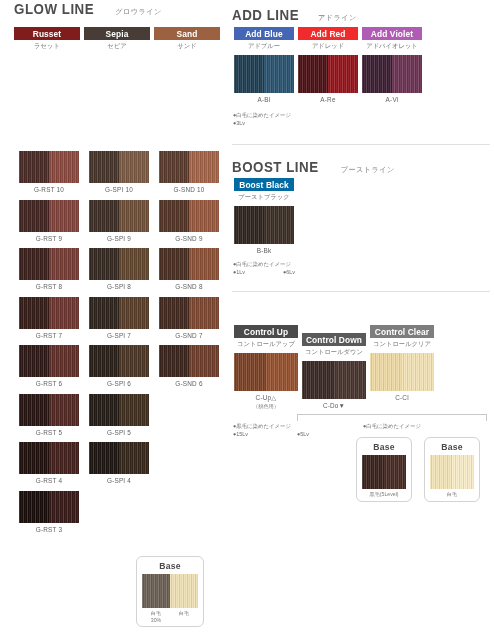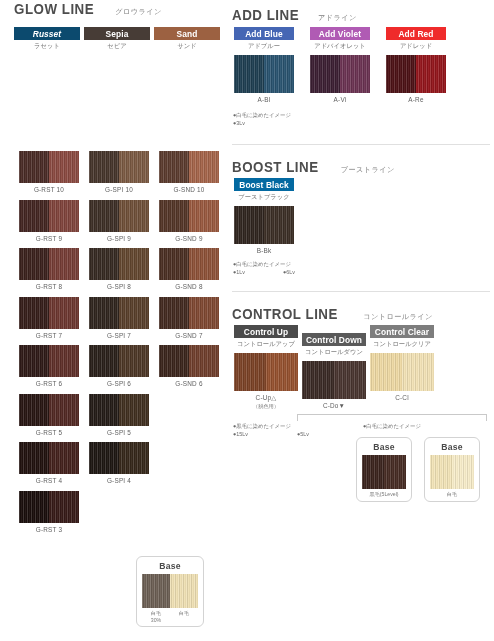--- a/index.html
+++ b/index.html
@@ -61,21 +61,21 @@
 
   
   #glow-grid { position: absolute; left: 19px; top: 151px; width: 200px; }
   .grid-row { display: flex; gap: 10px; margin-bottom: 6.5px; }
   .grid-cell { width: 60px; }
   .grid-cell .sw { width: 60px; height: 32px; }
 
   
   #add-head { position: absolute; left: 232px; top: 6px; }
   #add-row { position: absolute; left: 234px; top: 27px; width: 258px;
-             display: flex; gap: 16px; }
+             display: flex; gap: 4px; }
   #add-row > div { width: 60px; }
   #add-row .sw { width: 60px; height: 38px; margin-top: 4px; }
   #add-note { position: absolute; left: 233px; top: 112px; }
   #rule-1 { position: absolute; left: 232px; top: 144px; width: 258px; }
 
   
   #boost-head { position: absolute; left: 232px; top: 158px; }
   #boost-row { position: absolute; left: 234px; top: 178px; display: flex; gap: 6px; }
   #boost-row > div { width: 60px; }
   #boost-row .sw { width: 60px; height: 38px; margin-top: 4px; }
@@ -119,21 +119,21 @@
 
 <div class="page">
 
   <div id="glow-head" class="sec-head">
     <div class="sec-title">GLOW LINE</div>
     <div class="sec-sub">グロウライン</div>
   </div>
 
   <div id="glow-chips">
     <div>
-      <div class="chip" style="background: #0c4a6e; font-style: italic;">Russet</div>
+      <div class="chip" style="background: #7f1d1d;">Russet</div>
       <div class="chip-jp">ラセット</div>
     </div>
     <div>
       <div class="chip" style="background: rgb(71, 60, 54); text-align: right;">Sepia</div>
       <div class="chip-jp">セピア</div>
     </div>
     <div>
       <div class="chip" style="background: rgb(156, 97, 65);">Sand</div>
       <div class="chip-jp">サンド</div>
     </div>
@@ -306,37 +306,37 @@
       <div>
         <div class="chip" style="background: rgb(69, 102, 180);">Add Blue</div>
         <div class="chip-jp">アドブルー</div>
         <div class="sw" style="width: 60px; height: 38px;">
           <div class="half hl" style="background: rgb(31, 63, 82);"></div>
           <div class="half hr" style="background: rgb(42, 84, 112);"></div>
         </div>
         <div class="sw-cap">A-Bl</div>
       </div>
       <div>
+        <div class="chip" style="background: rgb(239, 43, 43);">Add Red</div>
+        <div class="chip-jp">アドレッド</div>
+        <div class="sw" style="width: 60px; height: 38px;">
+          <div class="half hl" style="background: rgb(77, 18, 22);"></div>
+          <div class="half hr" style="background: rgb(147, 22, 28);"></div>
+        </div>
+        <div class="sw-cap">A-Re</div>
+      </div>
+      <div>
         <div class="chip" style="background: rgb(176, 91, 180);">Add Violet</div>
         <div class="chip-jp">アドバイオレット</div>
         <div class="sw" style="width: 60px; height: 38px;">
           <div class="half hl" style="background: rgb(60, 31, 51);"></div>
           <div class="half hr" style="background: rgb(107, 51, 82);"></div>
         </div>
         <div class="sw-cap">A-Vi</div>
       </div>
-      <div>
-        <div class="chip" style="background: rgb(239, 43, 43);">Add Red</div>
-        <div class="chip-jp">アドレッド</div>
-        <div class="sw" style="width: 60px; height: 38px;">
-          <div class="half hl" style="background: rgb(77, 18, 22);"></div>
-          <div class="half hr" style="background: rgb(147, 22, 28);"></div>
-        </div>
-        <div class="sw-cap">A-Re</div>
-      </div>
     </div>
   <div id="add-note">
     <div class="note">●白毛に染めたイメージ</div>
     <div class="note">●3Lv</div>
   </div>
   <div id="rule-1" class="rule"></div>
 
   <div id="boost-head" class="sec-head">
     <div class="sec-title">BOOST LINE</div>
     <div class="sec-sub">ブーストライン</div>
@@ -354,24 +354,20 @@
     </div>
   <div id="boost-note">
     <div class="note">●白毛に染めたイメージ</div>
     <div class="note line2">
       <span>●1Lv</span>
       <span>●6Lv</span>
     </div>
   </div>
   <div id="rule-2" class="rule"></div>
 
-  <div id="ctrl-head" class="sec-head">
-    <div class="sec-title">CONTROL LINE</div>
-    <div class="sec-sub">コントロールライン</div>
-  </div>
   <div id="ctrl-row">
       <div>
         <div class="chip" style="background: rgb(75, 75, 75);">Control Up</div>
         <div class="chip-jp">コントロールアップ</div>
         <div class="sw" style="width: 64px; height: 38px;">
           <div class="half hl" style="background: rgb(123, 66, 38);"></div>
           <div class="half hr" style="background: rgb(149, 81, 47);"></div>
         </div>
         <div class="sw-cap">C-Up△</div>
         <div class="sw-cap2">（脱色用）</div>

